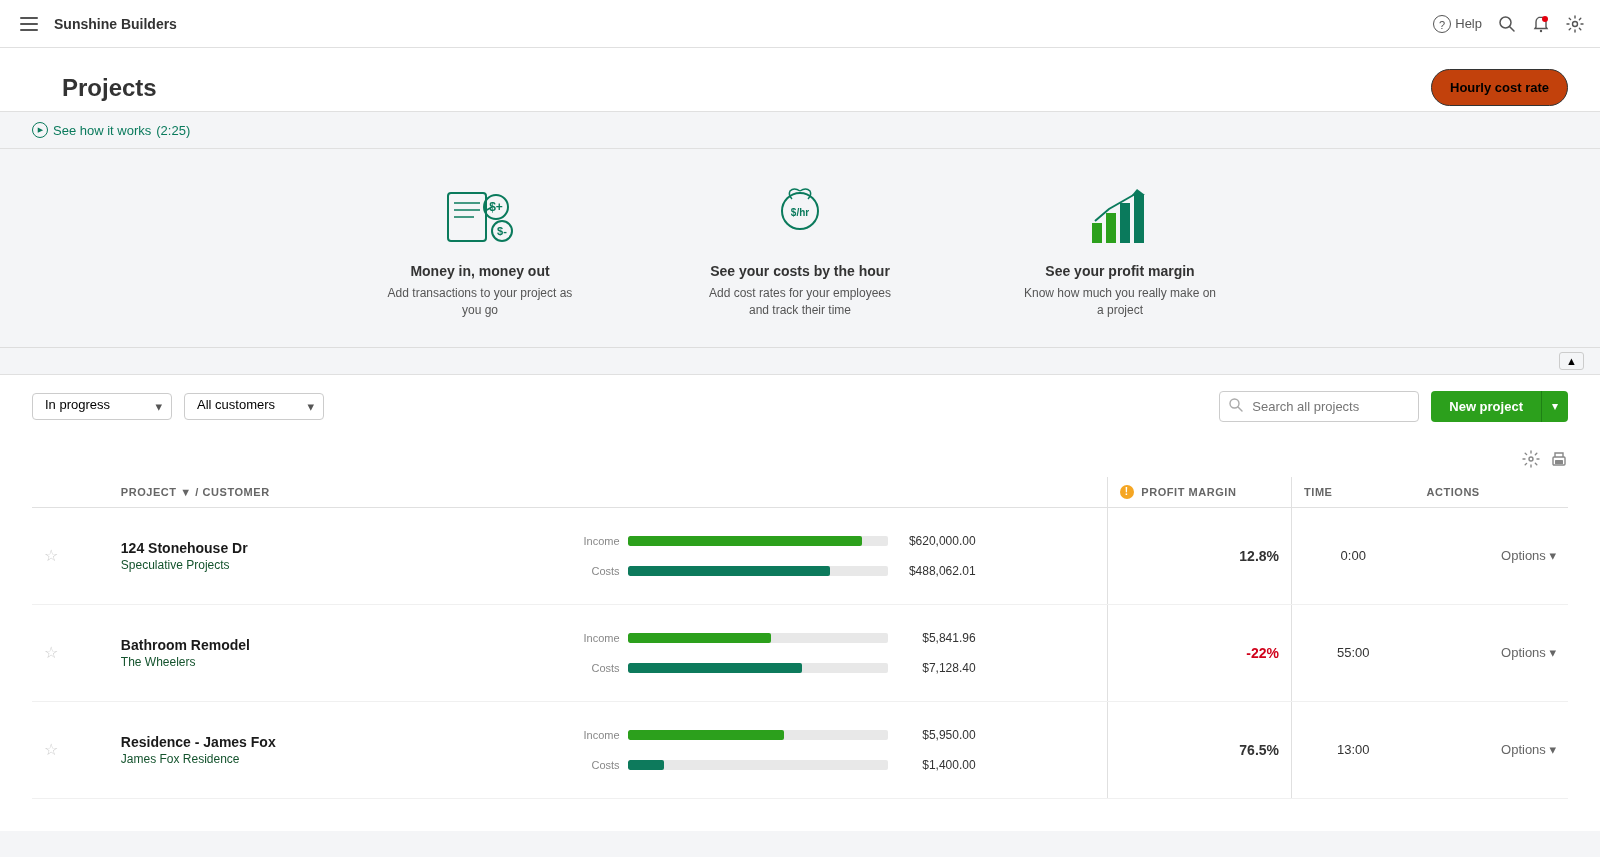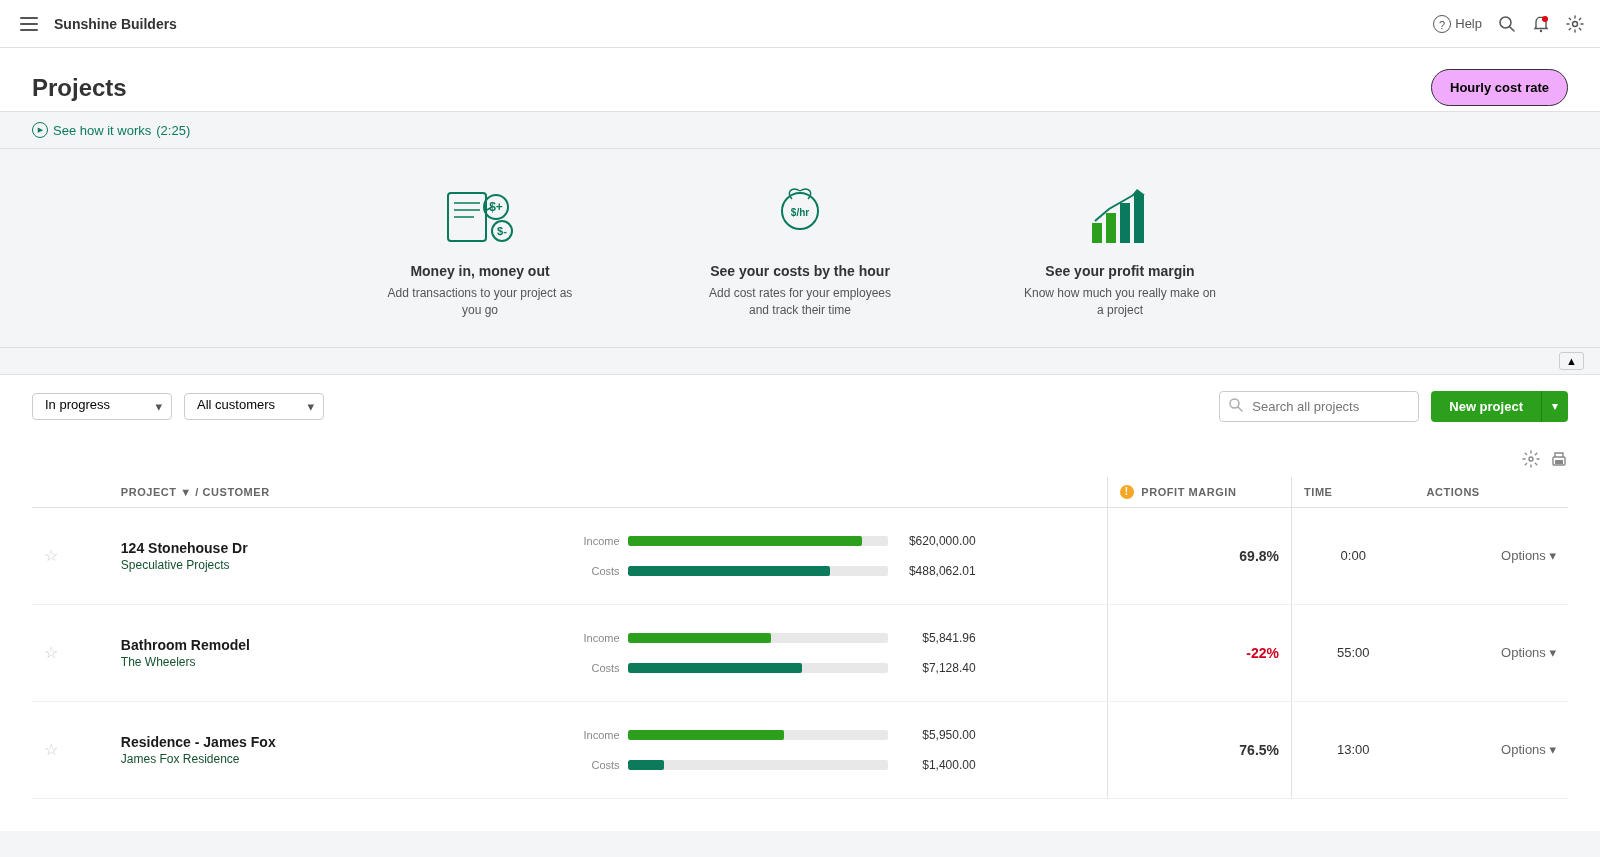--- a/index.html
+++ b/index.html
@@ -22,24 +22,24 @@
     
     .page-header {
       background: #fff;
       padding: 16px 32px 0 32px;
       border-bottom: 1px solid #e0e0e0;
       display: flex;
       align-items: center;
       justify-content: space-between;
       height: 64px;
     }
-    .page-title { font-size: 24px; font-weight: 700; }
+    .page-title { font-size: 24px; font-weight: 700; margin-left: 30px; }
     .hourly-cost-btn {
       border: 1.5px solid #333;
-      background: #f0abfc;
+      background: #c2410c;
       border-radius: 20px;
       padding: 10px 18px;
       font-size: 13px;
       font-weight: 600;
       cursor: pointer;
     }
 
     
     .see-how-bar {
       background: #f4f5f7;
@@ -381,21 +381,21 @@
         </div>
         <div class="bar-row">
           <span class="bar-label">Costs</span>
           <div class="bar-track">
             <div class="bar-fill-costs" style="width:78%"></div>
           </div>
           <span class="bar-value">$488,062.01</span>
         </div>
       </td>
       <td class="divider-col">
-        <div class="profit-margin profit-positive">69.8%</div>
+        <div class="profit-margin profit-positive">12.8%</div>
       </td>
       <td class="time-col divider-col">0:00</td>
       <td class="actions-col">
         Options <span>▾</span>
       </td>
     </tr>
         <tr class="project-row">
       <td>
         <span class="star-icon">☆</span>
       </td>

